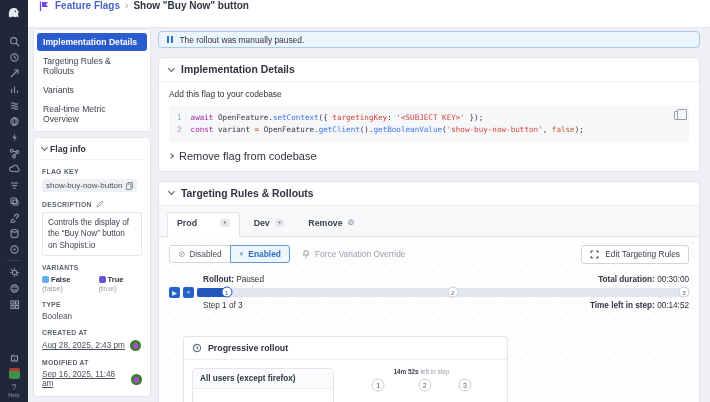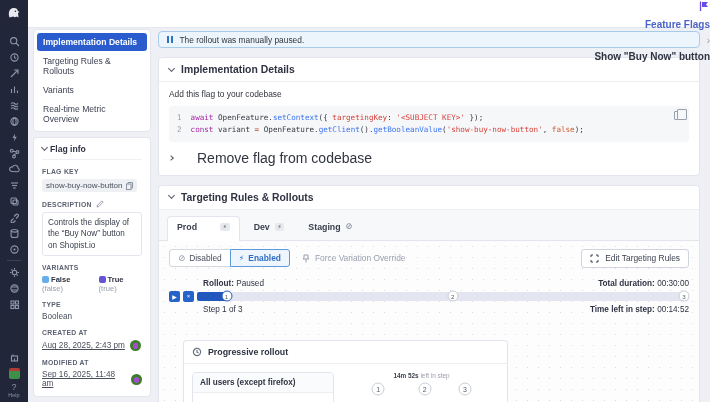--- a/index.html
+++ b/index.html
@@ -16,21 +16,21 @@
   .rail-icon { width:28px; height:16px; display:flex; align-items:center; justify-content:center; cursor:pointer; }
   .rail-icon svg { stroke:#8e96ab; fill:none; stroke-width:1.1; }
   .rail-divider { width:14px; border-top:1px solid #3a4156; margin:3px 0; }
   .rail-spacer { flex:1; }
   .help-cluster { margin-bottom:4px; text-align:center; color:#8e96ab; }
   .help-q { font-size:9px; }
   .help-t { font-size:5.5px; display:block; }
   .bits { width:11px; height:11px; margin:3px 0; background:linear-gradient(180deg,#b03a34 0 30%,#3f8f4a 30% 100%); border-radius:2px; }
   
   .topbar { position:absolute; left:28px; top:0; right:0; height:28px; background:#fff;
-            border-bottom:1px solid #e4e7ed; display:flex; align-items:flex-end; gap:5px; padding-left:10px; z-index:5;flex-direction:column;}
+            border-bottom:1px solid #e4e7ed; display:flex; align-items:flex-start; gap:5px; padding-left:10px; z-index:5;}
   .bc-link { color:#4a63c8; font-size:10px; font-weight:bold; cursor:pointer; }
   .bc-sep { color:#9aa0ac; font-size:10px; }
   .bc-page { color:#2f3342; font-size:10px; font-weight:bold; }
   
   .card { background:#fff; border:1px solid #e2e5ec; border-radius:4px; }
   
   .leftcol { position:absolute; left:33px; top:29px; width:118px; }
   .nav-card { padding:2px; }
   .nav-item { font-size:8.6px; padding:4px 6px; border-radius:3px; color:#3a3f4e; margin:1px; cursor:pointer; }
   .nav-item.active { background:#2b5cce; color:#fff; font-weight:bold; }
@@ -68,21 +68,21 @@
   .sel-caret { width:4px; height:4px; border-right:1.2px solid #555b68; border-bottom:1.2px solid #555b68; transform:rotate(45deg); margin-top:-2px;}
   .cb-wrap { display:flex; align-items:center; gap:5px; font-size:8.4px; cursor:pointer;}
   .checkbox { width:8px; height:8px; border:1px solid #b2b8c4; border-radius:2px; background:#fff; }
   .codeblock { background:#f6f7f9; border-radius:3px; margin-top:7px; padding:6px 8px; position:relative;
                font-family:"DejaVu Sans Mono","Liberation Mono",monospace; font-size:7.6px; line-height:1.55; white-space:nowrap; overflow:hidden;}
   .ln { color:#9aa1ae; margin-right:9px; }
   .tok-kw{color:#a626a4} .tok-fn{color:#3d74f1} .tok-str{color:#d6423c} .tok-prop{color:#d6423c}
   .tok-num{color:#cf5a2e} .tok-op{color:#b5552f} .tok-id,.tok-p{color:#383a42}
   .copy-btn { position:absolute; right:7px; top:5px; width:8px; height:9px; border:1px solid #9aa1ae; border-radius:1px; cursor:pointer;}
   .copy-btn:before { content:""; position:absolute; left:2px; top:-3px; width:8px; height:9px; border:1px solid #9aa1ae; border-radius:1px; background:#f6f7f9;}
-  .remove-link { font-size:14px; margin-top:8px; display:flex; gap:24px; align-items:center; cursor:pointer; color:#31353f;}
+  .remove-link { font-size:11px; margin-top:8px; display:flex; gap:6px; align-items:center; cursor:pointer; color:#31353f;}
   
   .tabs { background:#f7f8fa; padding:6px 8px 0; display:flex; gap:4px; border-bottom:1px solid #e2e5ec; }
   .tab { padding:5px 9px 8px; font-size:8.8px; font-weight:bold; color:#3a3f4e; display:flex; gap:5px;
          align-items:center; cursor:pointer; border:1px solid transparent; border-bottom:none;}
   .tab.active { background:#fff; border-color:#e2e5ec; border-radius:4px 4px 0 0; margin-bottom:-1px;gap:23px; }
   .bolt-chip { background:#e7e9ef; border-radius:2px; font-size:6.5px; padding:0 2.5px; color:#4a4f5c; }
   .slash-ic { color:#8d94a2; font-size:8.5px; line-height:1; }
   .panel { background-color:#fdfdfe;
            background-image:radial-gradient(#d9dce5 0.9px, transparent 0.9px);
            background-size:11px 11px; padding:8px 10px 0; height:176px; overflow:hidden;}
@@ -370,21 +370,21 @@
     <div class="tabs">
       <div class="tab active">
         <span>Prod</span>
         <span class="bolt-chip">⚡</span>
       </div>
       <div class="tab">
         <span>Dev</span>
         <span class="bolt-chip">⚡</span>
       </div>
       <div class="tab">
-        <span>Staging</span>
+        <span>Remove</span>
         <span class="slash-ic">⊘</span>
       </div>
     </div>
 
     <div class="panel">
       <div class="controls">
         <span class="seg">
           <span class="seg-btn">
             <span class="slash-ic">⊘</span>
             <span>Disabled</span>

